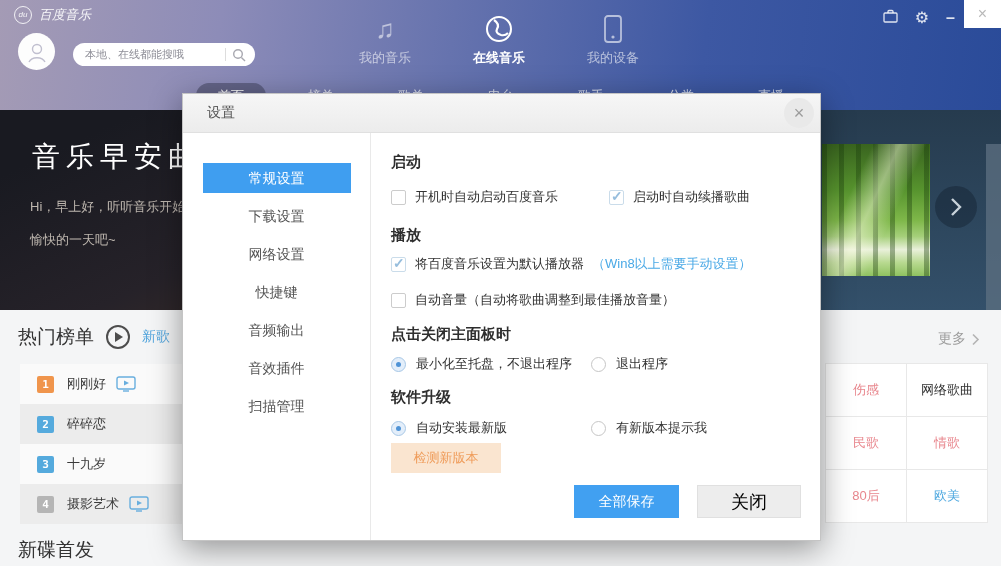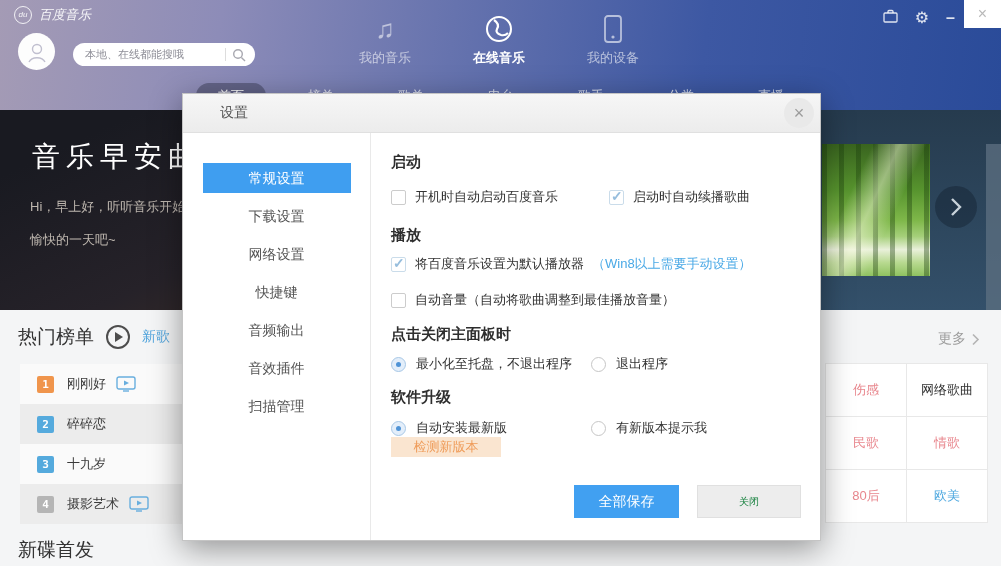--- a/index.html
+++ b/index.html
@@ -79,21 +79,21 @@
     color:#9c9c9c; font-size:14px; cursor:pointer; }
   .tags { position:absolute; left:825px; top:53px; display:grid; grid-template-columns:81px 81px;
     border-left:1px solid #e8e8e8; border-top:1px solid #e8e8e8; }
   .tag-cell { height:53px; background:#fff; border-right:1px solid #e8e8e8; border-bottom:1px solid #e8e8e8;
     display:flex; align-items:center; justify-content:center; font-size:13px; cursor:pointer; }
 
   
   .dialog { position:absolute; left:182px; top:93px; width:639px; height:448px; background:#fff; z-index:40;
     box-shadow:0 8px 30px rgba(0,0,0,.40); border:1px solid #c4c4c4; }
   .dialog-header { height:39px; background:linear-gradient(#f6f6f6,#ececec); border-bottom:1px solid #e0e0e0;
-    display:flex; align-items:center; padding-left:37px; position:relative; }
+    display:flex; align-items:center; padding-left:24px; position:relative; }
   .dialog-title { font-size:14px; color:#555; }
   .dialog-close { position:absolute; right:6px; top:4px; width:30px; height:30px; border-radius:50%;
     background:#e9e9e9; color:#9b9b9b; font-size:18px; display:flex; align-items:center; justify-content:center; cursor:pointer; }
   .dialog-body { display:flex; height:407px; position:relative; }
   .dialog-sidebar { width:188px; border-right:1px solid #e9e9e9; padding-top:30px; flex:none; }
   .side-item { width:148px; height:30px; margin:0 auto 8px auto; text-align:center; line-height:30px;
     font-size:14px; color:#555; cursor:pointer; }
   .side-item.active { background:#3f9ef0; color:#fff; }
   .dialog-content { flex:1; padding:20px 24px 0 20px; position:relative; }
   .sec-heading { font-size:15px; font-weight:bold; color:#2e2e2e; }
@@ -105,25 +105,25 @@
     position:relative; flex:none; cursor:pointer; }
   .cbox .check { position:absolute; left:1px; top:-3px; color:#97bedd; font-size:14px; font-weight:bold; }
   .cbox.checked { border-color:#cadcea; }
   .radio { width:15px; height:15px; border:1px solid #c6c6c6; border-radius:50%; background:#fff; margin-right:10px;
     position:relative; flex:none; cursor:pointer; }
   .radio.selected { background:#e3eefa; border-color:#a8c8e6; }
   .radio.selected::after { content:""; position:absolute; left:4px; top:4px; width:5px; height:5px; border-radius:50%; background:#4f93d6; }
   .note-link { color:#4aa9e6; margin-left:8px; font-size:13px; cursor:pointer; }
   .m16 { margin-top:16px; } .m20 { margin-top:20px; } .m10 { margin-top:10px; } .m18 { margin-top:18px; }
   .m15 { margin-top:15px; } .m11 { margin-top:11px; } .m12 { margin-top:12px; }
-  .check-version-btn { margin-top:0; width:110px; height:20px; background:#fae5d0; color:#ef9c5a;
+  .check-version-btn { margin-top:6px; width:110px; height:30px; background:#fae5d0; color:#ef9c5a;
     font-size:13px; border:none; cursor:pointer; font-family:inherit; }
   .dialog-footer { position:absolute; right:19px; bottom:22px; display:flex; gap:18px; }
   .btn-save { width:105px; height:33px; background:#41a0f1; color:#fff; font-size:14px; border:none; cursor:pointer; font-family:inherit; }
-  .btn-close { width:104px; height:33px; background:#ededed; color:#15803d; border:1px solid #e0e0e0; font-size:10px; cursor:pointer; font-family:inherit; }
+  .btn-close { width:104px; height:33px; background:#ededed; color:#000000; border:1px solid #e0e0e0; font-size:18px; cursor:pointer; font-family:inherit; }
 </style>
 </head>
 <body>
 
 <div class="screen">
 
   <div class="topbar">
     <div class="logo">
       <span class="logo-circle">du</span>
       <span class="logo-title">百度音乐</span>

